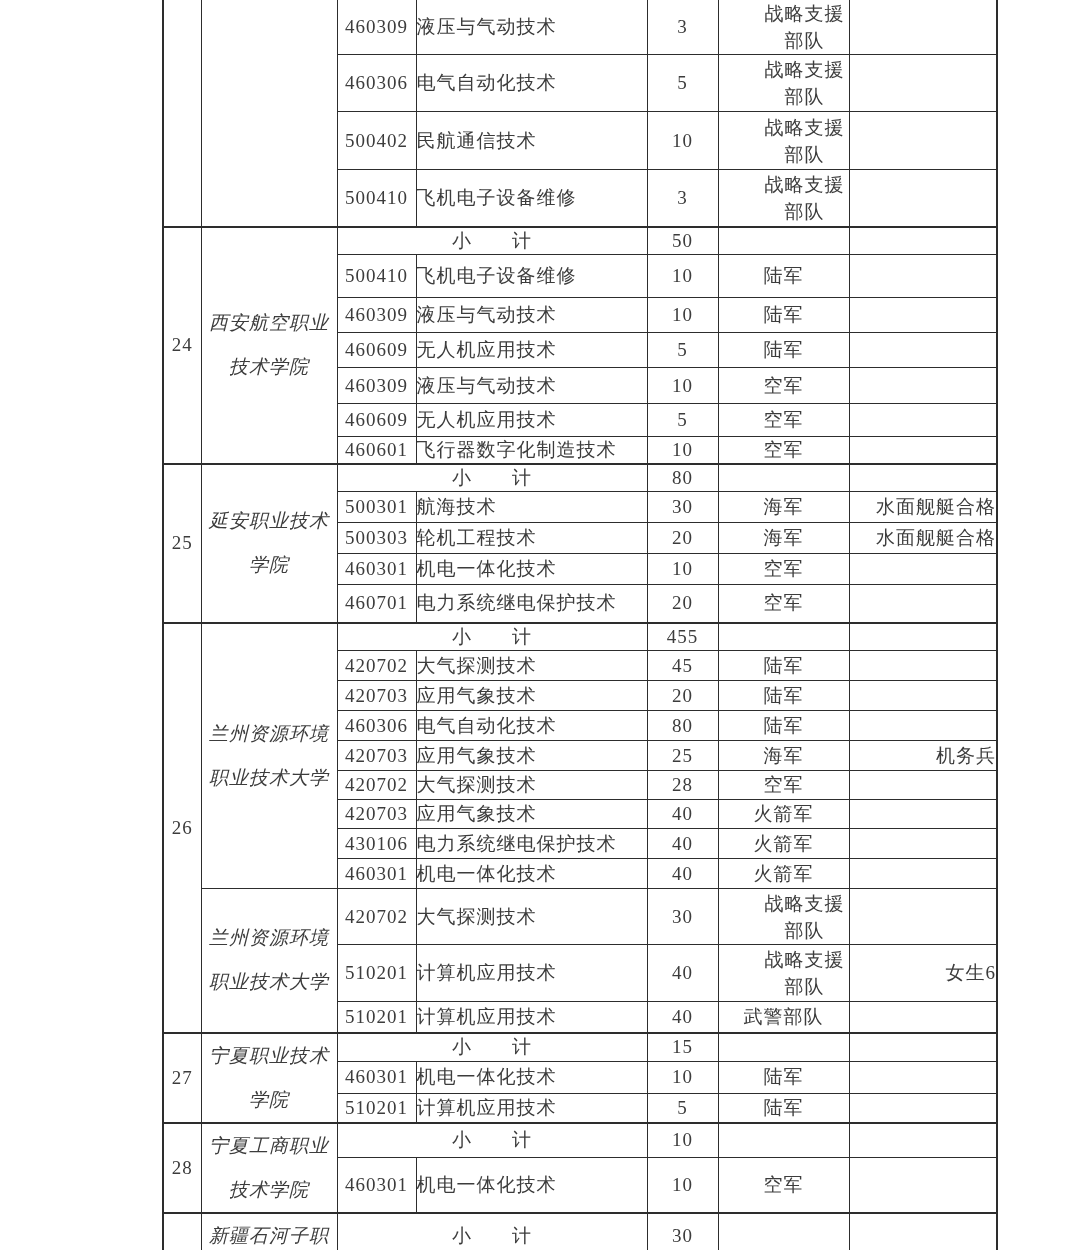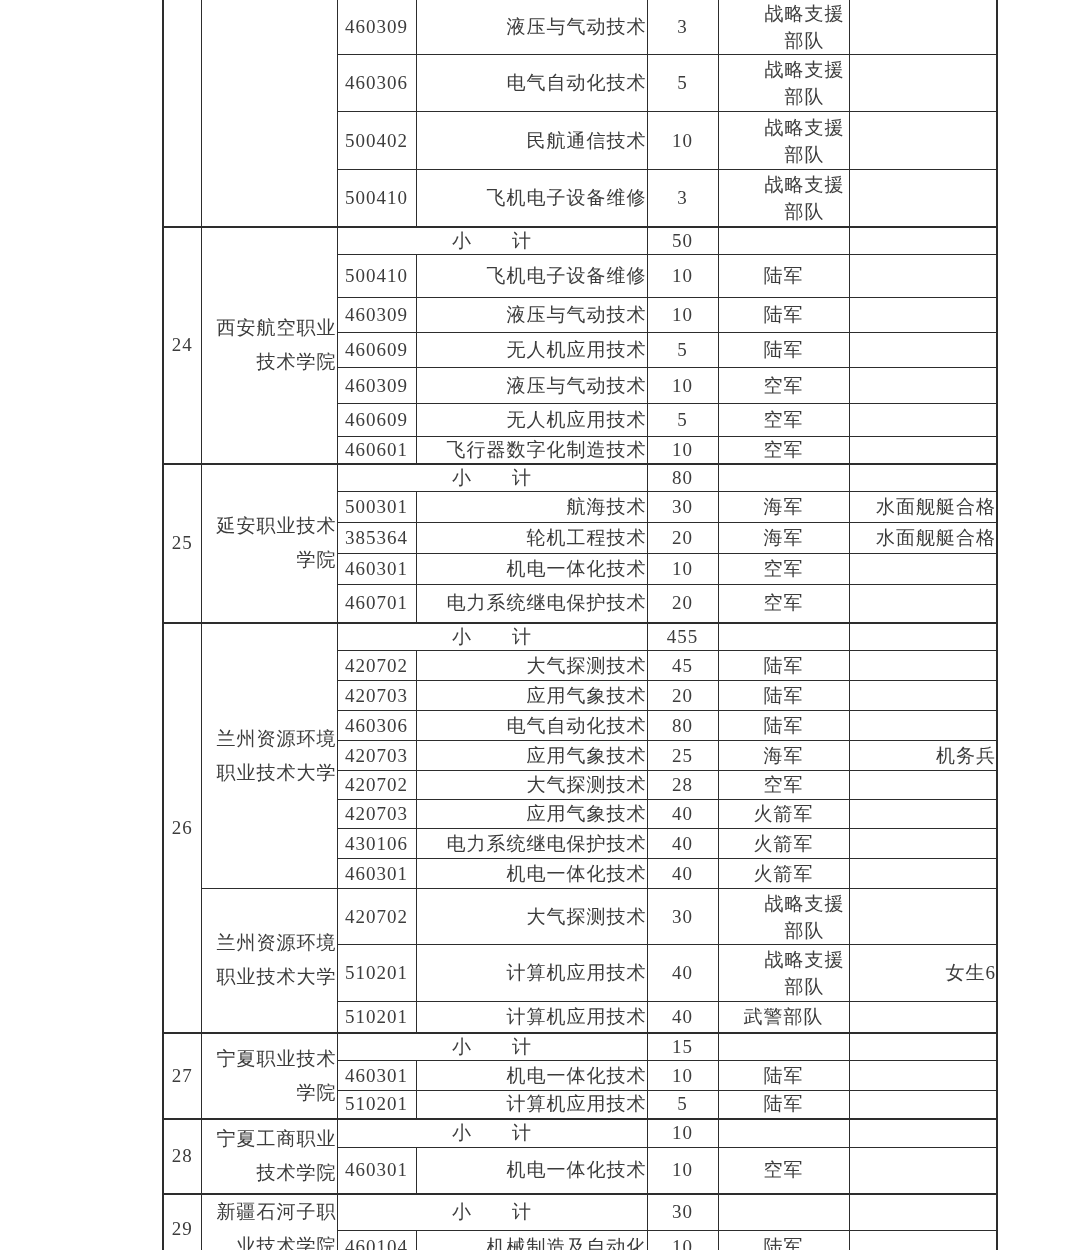--- a/index.html
+++ b/index.html
@@ -43,27 +43,28 @@
     overflow: hidden;
   }
   tr.st > td { border-top: 2px solid var(--border); }
   td.num {
     font-family: "Liberation Sans", "DejaVu Sans", sans-serif;
     font-size: 20px;
     letter-spacing: 0;
     text-align: center;
   }
   td.school {
-    text-align: right;
+    text-align: center;
     padding-left: 9px;
     padding-right: 3px;
-    line-height: 34px;
+    line-height: 44px;
+    font-style: italic;
   }
   td.major {
-    text-align: right;
+    text-align: left;
     padding-left: 12px;
     padding-right: 4px;
   }
   td.remark {
     text-align: right;
     padding-left: 10px;
     padding-right: 4px;
   }
   td.subtotal {
     text-align: center;
@@ -183,21 +184,21 @@
           <td class="remark"></td>
         </tr>
         <tr style="height: 31px; margin-left: 8px;">
           <td class="num">500301</td>
           <td class="major">航海技术</td>
           <td class="num">30</td>
           <td class="branch">海军</td>
           <td class="remark">水面舰艇合格</td>
         </tr>
         <tr style="height: 31px;">
-          <td class="num">385364</td>
+          <td class="num">500303</td>
           <td class="major">轮机工程技术</td>
           <td class="num">20</td>
           <td class="branch">海军</td>
           <td class="remark">水面舰艇合格</td>
         </tr>
         <tr style="height: 31px;">
           <td class="num">460301</td>
           <td class="major">机电一体化技术</td>
           <td class="num">10</td>
           <td class="branch">空军</td>

